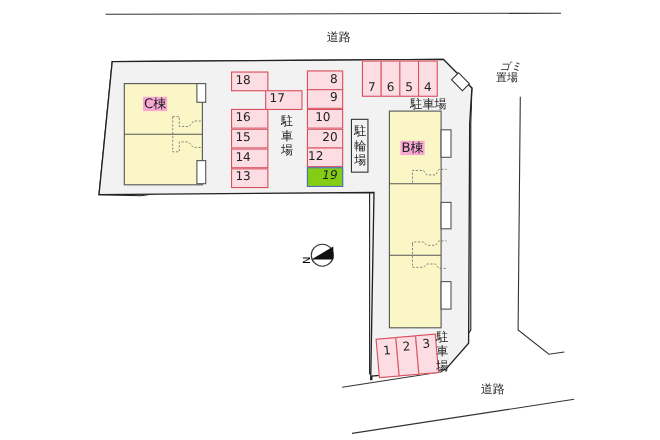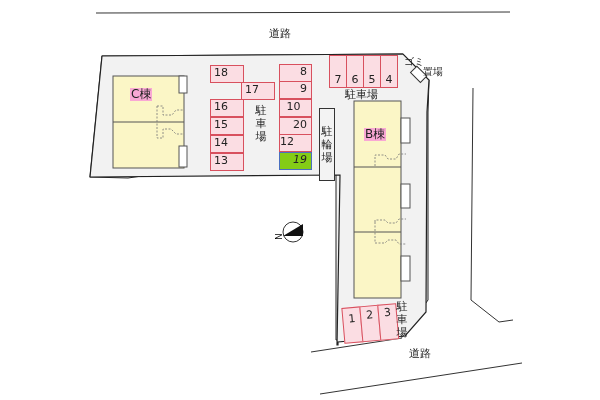--- a/index.html
+++ b/index.html
@@ -1,24 +1,24 @@
 <!DOCTYPE html>
 <html><head>
 <meta charset="utf-8">
 <style>
   html, body { margin:0; padding:0; background:#ffffff; }
   body { width:600px; height:400px; position:relative; overflow:hidden;
          font-family:"DejaVu Sans", sans-serif; color:#222; }
   svg.map { position:absolute; left:0; top:0; }
-  .lbl { position:absolute; font-size:11px; line-height:12px; color:#222; white-space:nowrap; }
+  .lbl { position:absolute; font-size:11px; line-height:12px; color:#222; white-space:nowrap;margin-left:28px; }
   .vlbl { position:absolute; font-size:11px; line-height:13px; width:12px; text-align:center; color:#222; word-break:break-all; white-space:normal; }
   .stall { position:absolute; box-sizing:border-box; background:#fbdde3; border:1px solid #d8505e; font-size:11px; color:#222; }
   .stall.blue { background:#84cc16; border-color:#4a6fc0;font-style:italic; }
   .bldg-label { position:absolute; font-size:12px; background:#f9a8d4; padding:0 1px; line-height:13px; }
-  .bike-box { position:absolute; border:1px solid #333; background:#f3f3f3; font-size:11px; line-height:13px; width:12px; text-align:center; padding:16px 1px; }
+  .bike-box { position:absolute; border:1px solid #333; background:#f3f3f3; font-size:11px; line-height:13px; width:12px; text-align:right; padding:4px 1px; }
 </style>
 </head>
 <body>
 
 <svg class="map" width="600" height="400" viewBox="0 0 600 400">
 
   <line x1="96" y1="13" x2="510" y2="12" stroke="#333" stroke-width="1"></line>
 
   <polygon points="102,56 403,54 429,80 428,312 406,335 336,341 336,348 318,350 318,344 350,341 338,341 340,300 350,300 355,176 316,176 316,212 355,212 355,176 388,176" fill="none" stroke="none"></polygon>
   <path d="M102,56 L403,54 L429,80 L428,112 L428,300 L404,334 L336,340 L336,148 L128,178 L90,177 Z" fill="#f2f2f2" stroke="#222" stroke-width="1"></path>
@@ -85,21 +85,21 @@
 <div class="bike-box" style="left:319px;top:108px;">駐輪場</div>
 
 <div>
   <div class="stall" style="left:329px;top:55px;width:18px;height:33px;text-align:center;padding-top:17px;">7</div>
   <div class="stall" style="left:346px;top:55px;width:18px;height:33px;text-align:center;padding-top:17px;">6</div>
   <div class="stall" style="left:363px;top:55px;width:18px;height:33px;text-align:center;padding-top:17px;">5</div>
   <div class="stall" style="left:380px;top:55px;width:18px;height:33px;text-align:center;padding-top:17px;">4</div>
 </div>
 <div class="lbl" style="left:345px;top:89px;">駐車場</div>
 
-<div class="lbl" style="left:404px;top:56px;font-size:10px;line-height:11px;">ゴミ</div>
+<div class="lbl" style="left:426px;top:56px;font-size:10px;line-height:11px;font-style:italic;">ゴミ</div>
 <div class="lbl" style="left:423px;top:66px;font-size:10px;line-height:11px;">置場</div>
 
 <div style="position:absolute;left:341px;top:304px;width:60px;height:40px;transform:rotate(-5deg);transform-origin:left top;">
   <div class="stall" style="left:0px;top:4px;width:19px;height:36px;text-align:center;padding-top:4px;">1</div>
   <div class="stall" style="left:18px;top:4px;width:19px;height:36px;text-align:center;padding-top:2px;">2</div>
   <div class="stall" style="left:36px;top:4px;width:19px;height:36px;text-align:center;padding-top:1px;">3</div>
 </div>
 <div class="vlbl" style="left:396px;top:300px;">駐車場</div>
 
 </body></html>

